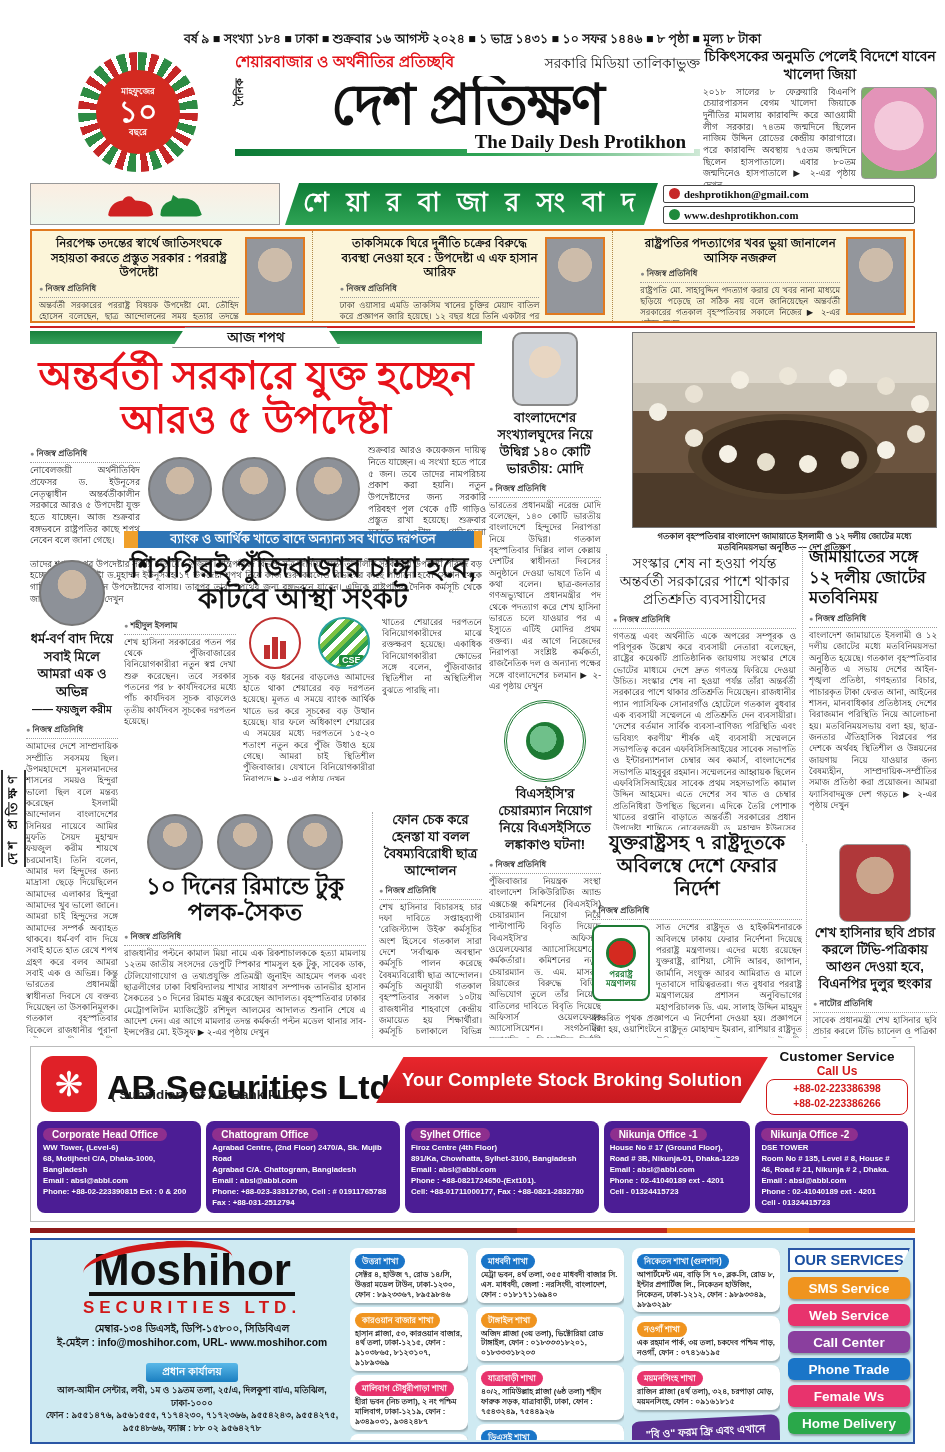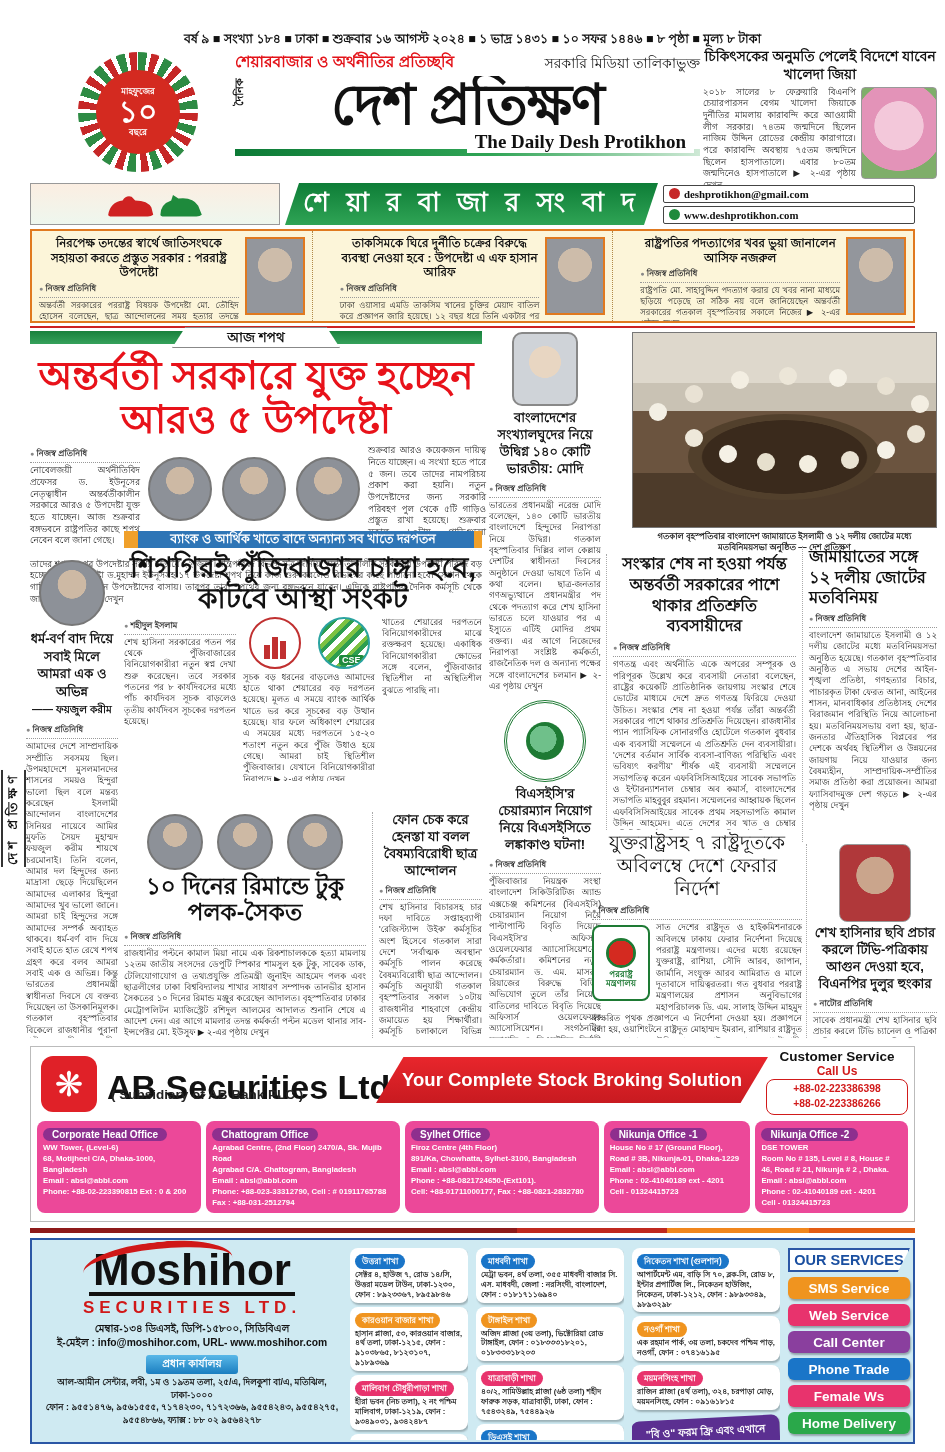--- a/index.html
+++ b/index.html
@@ -134,23 +134,23 @@
 
   
   .remand { left:124px; top:814px; width:242px; height:224px; overflow:hidden; }
   .remand-circles { display:flex; gap:14px; justify-content:center; margin-bottom:3px; }
   .c56 { width:56px; height:56px; }
   .remand-title { font-size:23px; font-weight:800; text-align:center; line-height:1.15; margin-bottom:2px; }
   .phone-check { left:372px; top:812px; width:110px; height:226px; overflow:hidden; border-left:1px dotted #aaa; padding-left:6px; }
 
   
   .business { left:606px; top:554px; width:190px; height:276px; overflow:hidden; border-left:1px dotted #aaa; padding-left:6px; }
-  .business-title { font-size:16px; font-weight:700; text-align:center; line-height:1.3; margin-bottom:2px; }
+  .business-title { font-size:14px; font-weight:400; text-align:center; line-height:1.3; margin-bottom:2px; }
   .envoys { left:592px; top:832px; width:210px; height:206px; overflow:hidden; }
-  .envoys-title { font-size:19px; font-weight:400; text-align:center; line-height:1.2; margin-bottom:2px; }
+  .envoys-title { font-size:19px; font-weight:700; text-align:center; line-height:1.2; margin-bottom:2px; }
   .env-logo { float:left; width:58px; height:76px; border:2px solid #1e7a34; border-radius:8px; margin:3px 6px 2px 0;
      background:#fff; display:flex; flex-direction:column; align-items:center; justify-content:center; gap:2px; }
   .env-circ { width:30px; height:30px; border-radius:50%; background:radial-gradient(circle at 50% 50%, #d42a20 0 58%, #1e7a34 59% 100%); }
   .env-txt { font-size:8.6px; font-weight:800; color:#1e7a34; text-align:center; line-height:1.15; white-space:pre-line; }
 
   
   .jamaat { left:802px; top:546px; width:135px; height:296px; overflow:hidden; border-left:1px dotted #aaa; padding-left:6px; }
   .jamaat-title { font-size:16.5px; font-weight:800; text-align:left; line-height:1.25; margin-bottom:2px; }
   .dulu { left:806px; top:844px; width:131px; height:194px; overflow:hidden; border-left:1px dotted #aaa; padding-left:6px; }
   .dulu-photo { width:72px; height:78px; border:1px solid #999; border-radius:8px; margin:0 auto 3px;
@@ -164,39 +164,39 @@
   .ab-sub { position:absolute; left:80px; top:40px; font-size:13.5px; font-weight:bold; color:#222; }
   .ab-slogan { position:absolute; left:345px; top:10px; width:392px; height:46px;
      background:linear-gradient(180deg,#e8262c,#c81a20); clip-path:polygon(7% 0,100% 0,93% 100%,0 100%);
      color:#fff; font-size:18.5px; font-weight:800; text-align:center; line-height:46px; }
   .ab-cs { position:absolute; right:6px; top:2px; width:142px; text-align:center; }
   .ab-cs-t { font-size:13.5px; font-weight:800; }
   .ab-call { font-size:12px; font-weight:800; color:#d11a1a; }
   .ab-phones { border:1.5px solid #d11a1a; border-radius:8px; padding:2px 4px; margin-top:1px;
      font-size:10.3px; font-weight:800; color:#d11a1a; line-height:1.45; white-space:pre-line; }
   .ab-offices { position:absolute; left:6px; right:6px; top:74px; bottom:8px; display:flex; gap:5px; }
-  .office { background:#ec4899; border-radius:8px; padding:3px 6px; color:#fff; overflow:hidden; }
+  .office { background:#4c1d95; border-radius:8px; padding:3px 6px; color:#fff; overflow:hidden; }
   .o1{flex:1.3;} .o2{flex:1.55;} .o3{flex:1.55;} .o4{flex:1.15;} .o5{flex:1.2;}
   .office-pill { display:inline-block; background:#8e2f8e; border-radius:9px; padding:1px 9px;
      font-size:10px; font-weight:800; margin-bottom:2px; }
   .office-lines { font-size:7.8px; font-weight:bold; line-height:1.4; white-space:pre-line; }
   .color-bar { left:30px; top:1228px; width:885px; height:5px;
      background:linear-gradient(90deg,#8e1a1a 0 55%,#c0281e 55% 72%,#f1861c 72% 88%,#e35c14 88% 100%); }
 
   
   .moshihor { left:30px; top:1238px; width:885px; height:206px; border:2px solid #2b57a5; background:#cfeaf2; }
   .mo-left { position:absolute; left:10px; top:8px; width:300px; height:190px; text-align:center; }
   .mo-logowrap { position:relative; display:inline-block; }
   .mo-swoosh { position:absolute; left:-6px; top:-6px; width:150px; height:46px;
      border-top:7px solid #d01818; border-radius:50%; transform:rotate(-6deg); }
   .mo-logo { font-size:44px; font-weight:800; color:#111; line-height:1.0; border-bottom:4px solid #111; padding:0 4px; }
   .mo-sec { color:#d01818; font-weight:800; font-size:17px; letter-spacing:5px; margin:2px 0 4px; }
   .mo-member,.mo-email { font-size:10.3px; font-weight:800; line-height:1.4; }
   .mo-head-pill { display:inline-block; background:linear-gradient(180deg,#59b8e8,#1a7ec0); color:#fff;
-     border-radius:3px; font-size:10.5px; font-weight:800; padding:1px 16px; margin:4px 0 2px; }
+     border-radius:3px; font-size:10.5px; font-weight:800; padding:1px 16px; margin:12px 0 2px; }
   .mo-head-addr,.mo-head-phones { font-size:8.8px; font-weight:bold; line-height:1.45; }
   .mo-c1 { position:absolute; left:318px; top:8px; width:118px; height:192px; overflow:hidden; }
   .mo-c2 { position:absolute; left:444px; top:8px; width:148px; height:192px; overflow:hidden; }
   .mo-c3 { position:absolute; left:600px; top:8px; width:148px; height:192px; overflow:hidden; }
   .branch { background:#fff; border-radius:8px; margin-bottom:4px; padding:2px 5px 3px;
      box-shadow:1px 2px 2px rgba(0,0,0,.25); }
   .b-pill { display:inline-block; border-radius:8px; color:#fff; font-size:8.2px; font-weight:800;
      padding:1px 7px; margin-bottom:1px; }
   .b-addr { font-size:7.6px; font-weight:bold; color:#222; line-height:1.3; }
   .c-blue{background:#1a75c8;} .c-orange{background:#f0941f;} .c-pink{background:#e8336d;}

